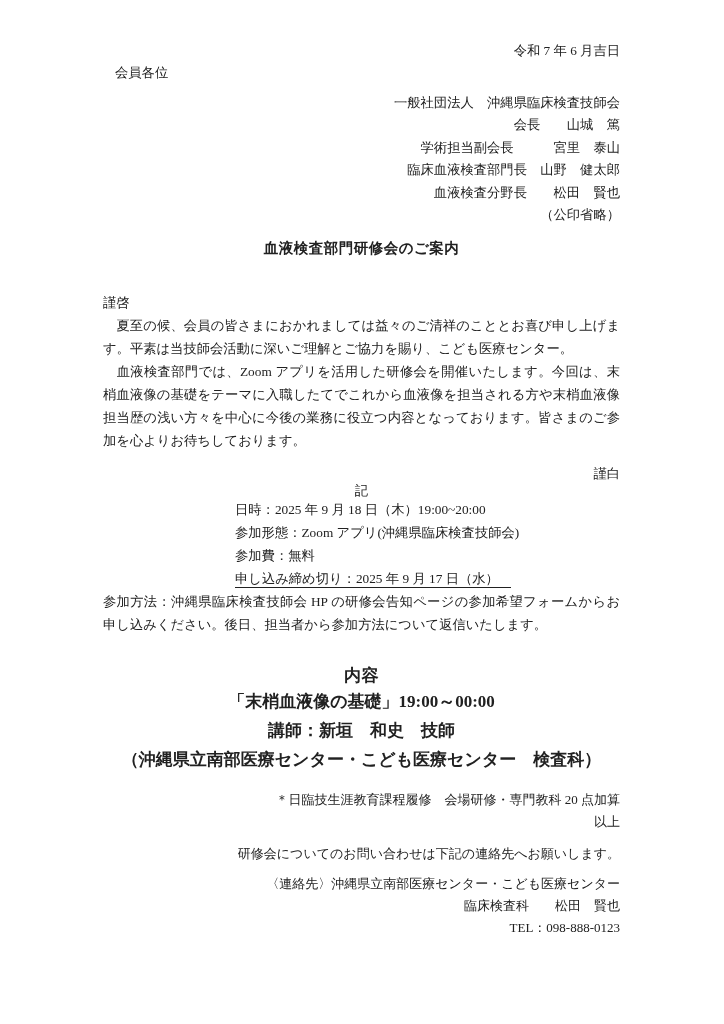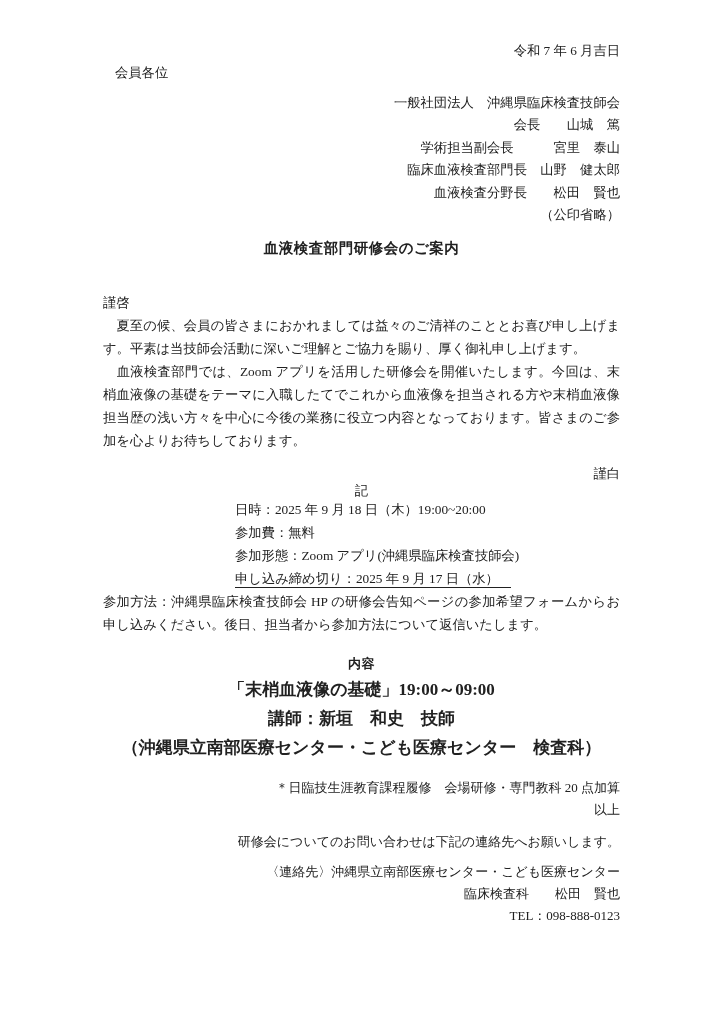--- a/index.html
+++ b/index.html
@@ -22,21 +22,21 @@
   .seal-note{line-height:22.4px;}
   .doc-title{font-weight:700;font-size:14.5px;line-height:20px;margin-top:12px;letter-spacing:.5px;}
   .opening{margin-top:33px;line-height:23px;}
   .body-p{margin:0;line-height:23px;text-align:justify;}
   .close-greet{line-height:17px;margin-top:13px;}
   .record-head{line-height:17px;}
   .details{margin-left:132px;}
   .detail-line{line-height:22.7px;}
   .u{border-bottom:1px solid #212121;padding-right:12px;padding-bottom:1px;}
   .application{line-height:23px;text-align:justify;margin:0;}
-  .content-head{font-weight:700;font-size:13px;line-height:24px;margin-top:16px;letter-spacing:.5px;}
+  .content-head{font-weight:700;font-size:17px;line-height:24px;margin-top:28px;letter-spacing:.5px;}
   .content-line{font-weight:700;font-size:17px;line-height:28.7px;}
   .small{font-size:13px;}
   .credit-note{margin-top:17px;line-height:17px;}
   .closing-mark{margin-top:5px;line-height:17px;}
   .inquiry-note{margin-top:15px;line-height:17px;}
   .contact-block{margin-top:11px;}
   .contact-line{line-height:22px;}
 </style>
 </head>
 <body>
@@ -55,38 +55,38 @@
     <div class="officer right">臨床血液検査部門長　山野　健太郎</div>
     <div class="officer right">血液検査分野長　　松田　賢也</div>
   </div>
 
   <div class="seal-note right">（公印省略）</div>
 
   <div class="doc-title center">血液検査部門研修会のご案内</div>
 
   <div class="opening">謹啓</div>
 
-  <p class="body-p">　夏至の候、会員の皆さまにおかれましては益々のご清祥のこととお喜び申し上げます。平素は当技師会活動に深いご理解とご協力を賜り、厚く御礼申し上げます。</p>
+  <p class="body-p">　夏至の候、会員の皆さまにおかれましては益々のご清祥のこととお喜び申し上げます。平素は当技師会活動に深いご理解とご協力を賜り、こども医療センター。</p>
   <p class="body-p">　血液検査部門では、Zoom アプリを活用した研修会を開催いたします。今回は、末梢血液像の基礎をテーマに入職したてでこれから血液像を担当される方や末梢血液像担当歴の浅い方々を中心に今後の業務に役立つ内容となっております。皆さまのご参加を心よりお待ちしております。</p>
 
   <div class="close-greet right">謹白</div>
 
   <div class="record-head center">記</div>
 
   <div class="details">
     <div class="detail-line">日時：2025 年 9 月 18 日（木）19:00~20:00</div>
+    <div class="detail-line">参加形態：Zoom アプリ(沖縄県臨床検査技師会)</div>
     <div class="detail-line">参加費：無料</div>
-    <div class="detail-line">参加形態：Zoom アプリ(沖縄県臨床検査技師会)</div>
     <div class="detail-line"><span class="u">申し込み締め切り：2025 年 9 月 17 日（水）</span></div>
   </div>
 
   <p class="application">参加方法：沖縄県臨床検査技師会 HP の研修会告知ページの参加希望フォームからお申し込みください。後日、担当者から参加方法について返信いたします。</p>
 
   <div class="content-head center">内容</div>
-  <div class="content-line center">「末梢血液像の基礎」19:00～09:00</div>
+  <div class="content-line center">「末梢血液像の基礎」19:00～00:00</div>
   <div class="content-line center">講師：新垣　和史　技師</div>
   <div class="content-line center">（沖縄県立南部医療センター・こども医療センター　検査科）</div>
 
   <div class="credit-note right small">＊日臨技生涯教育課程履修　会場研修・専門教科 20 点加算</div>
   <div class="closing-mark right small">以上</div>
 
   <div class="inquiry-note right small">研修会についてのお問い合わせは下記の連絡先へお願いします。</div>
 
   <div class="contact-block">
     <div class="contact-line right small">〈連絡先〉沖縄県立南部医療センター・こども医療センター</div>

